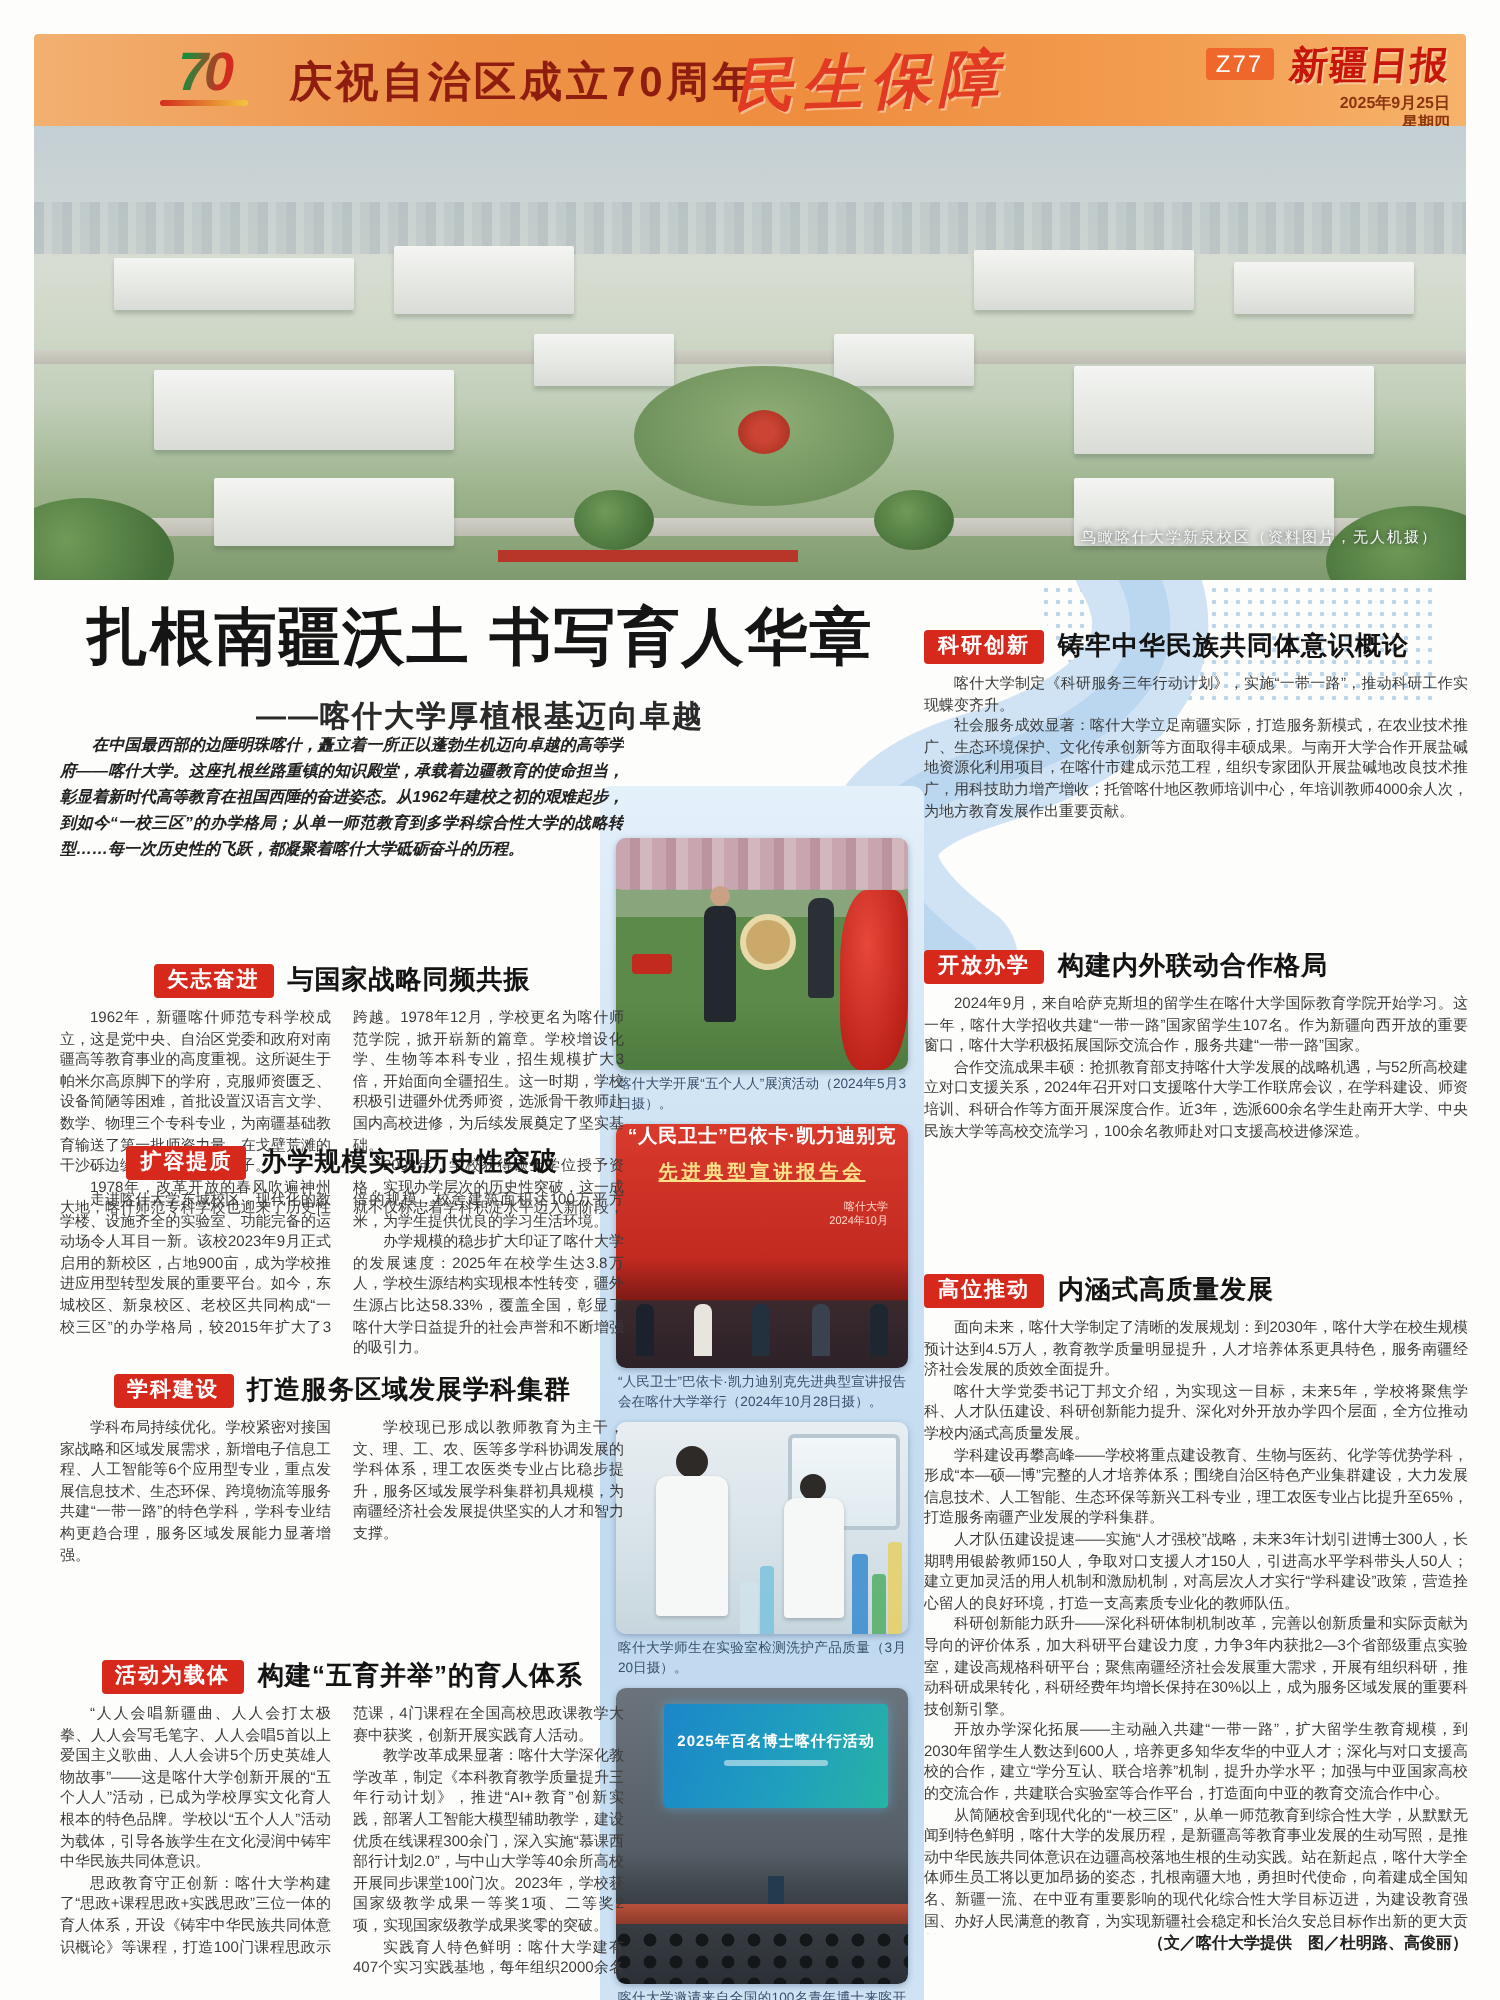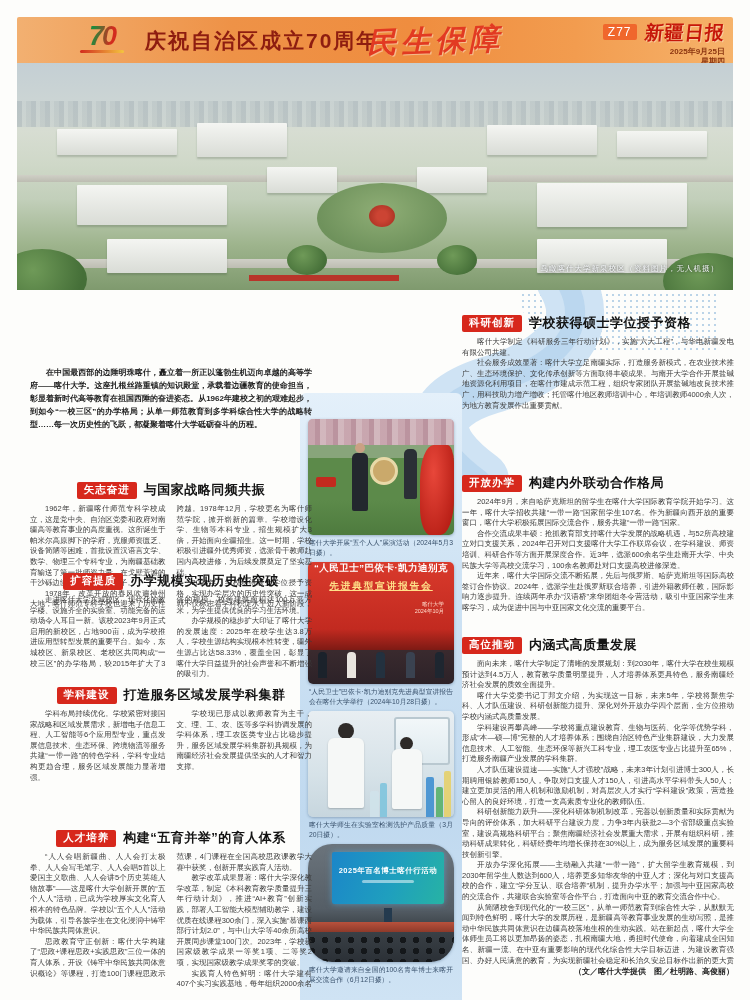--- a/index.html
+++ b/index.html
@@ -38,21 +38,21 @@
   .hero-cap{position:absolute;right:14px;bottom:16px;font-size:7.5px;color:#f4f7f9;letter-spacing:1px;text-shadow:0 0 3px rgba(0,0,0,.8);}
   
   .dots{position:absolute;left:520px;top:292px;width:200px;height:60px;border-radius:0 0 0 90px;
     background-image:radial-gradient(#86b4da 1px,transparent 1.3px);background-size:6px 6px;opacity:.55;z-index:1;}
   .ribbon{position:absolute;left:340px;top:290px;z-index:1;}
   
   .headline{position:absolute;left:25px;top:298px;width:430px;text-align:center;z-index:3;}
   .headline .t{font-size:31px;font-weight:900;color:#151515;letter-spacing:1px;white-space:nowrap;}
   .headline .s{font-size:15px;font-weight:700;color:#2a2a2a;margin-top:9px;letter-spacing:1px;}
   .intro{position:absolute;left:30px;top:366px;width:282px;height:74px;overflow:hidden;z-index:3;
-    font-size:8px;font-weight:bold;color:#222;line-height:13px;text-align:justify;text-indent:2em;}
+    font-size:8px;font-weight:bold;color:#222;line-height:13px;text-align:justify;text-indent:2em;font-style:italic;}
   
   .sec{position:absolute;z-index:3;}
   .sechead{display:flex;align-items:center;gap:7px;margin-bottom:5px;}
   .sechead.center{justify-content:center;}
   .tag{background:#d7281c;color:#fff;font-weight:bold;font-size:10.5px;padding:1.5px 7px;border-radius:2px;letter-spacing:1px;flex:0 0 auto;}
   .stitle{font-weight:900;font-size:13px;color:#141414;letter-spacing:.5px;white-space:nowrap;}
   .cols{column-count:2;column-gap:11px;overflow:hidden;}
   .body-t{font-size:7.5px;line-height:10.6px;color:#3b3b3b;text-align:justify;}
   .body-t p{margin:0;text-indent:2em;}
   .onecol{overflow:hidden;}
@@ -72,21 +72,21 @@
   .ph2 .l2{text-align:center;font-size:9.5px;font-weight:900;color:#ffe089;margin-top:5px;letter-spacing:2px;text-decoration:underline;}
   .ph2 .sub{text-align:right;font-size:5.5px;color:#ffd9c9;margin:8px 10px 0 0;line-height:7px;}
   .people{position:absolute;bottom:6px;width:100%;display:flex;justify-content:space-around;}
   .person{width:9px;height:26px;border-radius:4px 4px 0 0;}
   
   .ph3{height:106px;background:linear-gradient(180deg,#e8eef2 0%,#d6e2e8 60%,#c7d6de 100%);}
   .coat{position:absolute;background:#f6f8f7;border-radius:6px 6px 2px 2px;box-shadow:0 1px 2px rgba(0,0,0,.2);}
   .head{position:absolute;background:#2e2a28;border-radius:50%;}
   .tube{position:absolute;bottom:0;border-radius:2px 2px 0 0;opacity:.9;}
   
-  .ph4{height:118px;background:linear-gradient(180deg,#6b747c 0%,#555e66 55%,#3c4349 70%,#2b3036 100%);border-radius:24px;}
+  .ph4{height:148px;background:linear-gradient(180deg,#6b747c 0%,#555e66 55%,#3c4349 70%,#2b3036 100%);}
   .screen{position:absolute;left:24px;top:8px;width:112px;height:52px;border-radius:2px;
     background:linear-gradient(110deg,#1b86c9 0%,#1f9fbe 55%,#27b3a4 100%);box-shadow:0 0 6px rgba(90,180,230,.6);}
   .screen .st{margin-top:14px;text-align:center;font-size:7.5px;font-weight:bold;color:#fff;letter-spacing:.5px;}
   .screen .sb{margin-top:4px;height:3px;margin-left:30px;margin-right:30px;background:rgba(255,255,255,.5);border-radius:2px;}
   .stage{position:absolute;left:0;bottom:30px;width:100%;height:10px;background:linear-gradient(180deg,#b8513c,#8e3a2a);}
   .aud{position:absolute;bottom:0;width:100%;height:28px;
     background-image:radial-gradient(circle at 4px 6px,#14171a 3px,transparent 3.4px);background-size:13px 11px;}
   .podium{position:absolute;left:76px;bottom:40px;width:8px;height:14px;background:#243a4e;}
 </style>
 </head>
@@ -134,20 +134,24 @@
     <div class="hz tree" style="left:420px;top:182px;width:40px;height:30px;"></div>
     <div class="hero-cap">鸟瞰喀什大学新泉校区（资料图片，无人机摄）</div>
   </div>
 
   <div class="dots"></div>
   <svg class="ribbon" width="330" height="190" viewBox="0 0 330 190">
     <path d="M225,-10 C255,40 215,75 150,95 C85,115 85,150 140,190" fill="none" stroke="#cfe3f4" stroke-width="58" stroke-linecap="round"></path>
     <path d="M225,-10 C255,40 215,75 150,95 C85,115 85,150 140,190" fill="none" stroke="#aecfeb" stroke-width="20" stroke-linecap="round" opacity=".6"></path>
   </svg>
 
+  <div class="headline">
+    <div class="t">扎根南疆沃土  书写育人华章</div>
+    <div class="s">——喀什大学厚植根基迈向卓越</div>
+  </div>
 
   <div class="intro">在中国最西部的边陲明珠喀什，矗立着一所正以蓬勃生机迈向卓越的高等学府——喀什大学。这座扎根丝路重镇的知识殿堂，承载着边疆教育的使命担当，彰显着新时代高等教育在祖国西陲的奋进姿态。从1962年建校之初的艰难起步，到如今“一校三区”的办学格局；从单一师范教育到多学科综合性大学的战略转型……每一次历史性的飞跃，都凝聚着喀什大学砥砺奋斗的历程。</div>
 
   <div class="sec" style="left:30px;top:441px;width:282px;margin-top:40px;">
     <div class="sechead center">
       <span class="tag">矢志奋进</span>
       <span class="stitle">与国家战略同频共振</span>
     </div>
     <div class="cols body-t" style="height:108px;">
       <p>1962年，新疆喀什师范专科学校成立，这是党中央、自治区党委和政府对南疆高等教育事业的高度重视。这所诞生于帕米尔高原脚下的学府，克服师资匮乏、设备简陋等困难，首批设置汉语言文学、数学、物理三个专科专业，为南疆基础教育输送了第一批师资力量，在戈壁荒滩的干沙砾边缘播下了教育的种子。</p>
@@ -175,21 +179,21 @@
       <span class="stitle">打造服务区域发展学科集群</span>
     </div>
     <div class="cols body-t" style="height:120px;">
       <p>学科布局持续优化。学校紧密对接国家战略和区域发展需求，新增电子信息工程、人工智能等6个应用型专业，重点发展信息技术、生态环保、跨境物流等服务共建“一带一路”的特色学科，学科专业结构更趋合理，服务区域发展能力显著增强。</p>
       <p>学校现已形成以教师教育为主干，文、理、工、农、医等多学科协调发展的学科体系，理工农医类专业占比稳步提升，服务区域发展学科集群初具规模，为南疆经济社会发展提供坚实的人才和智力支撑。</p>
     </div>
   </div>
 
   <div class="sec" style="left:30px;top:829px;width:282px;">
     <div class="sechead center">
-      <span class="tag">人才培养</span>
+      <span class="tag">活动为载体</span>
       <span class="stitle">构建“五育并举”的育人体系</span>
     </div>
     <div class="cols body-t" style="height:140px;">
       <p>“人人会唱新疆曲、人人会打太极拳、人人会写毛笔字、人人会唱5首以上爱国主义歌曲、人人会讲5个历史英雄人物故事”——这是喀什大学创新开展的“五个人人”活动，已成为学校厚实文化育人根本的特色品牌。学校以“五个人人”活动为载体，引导各族学生在文化浸润中铸牢中华民族共同体意识。</p>
       <p>思政教育守正创新：喀什大学构建了“思政+课程思政+实践思政”三位一体的育人体系，开设《铸牢中华民族共同体意识概论》等课程，打造100门课程思政示范课，4门课程在全国高校思政课教学大赛中获奖，创新开展实践育人活动。</p>
       <p>教学改革成果显著：喀什大学深化教学改革，制定《本科教育教学质量提升三年行动计划》，推进“AI+教育”创新实践，部署人工智能大模型辅助教学，建设优质在线课程300余门，深入实施“慕课西部行计划2.0”，与中山大学等40余所高校开展同步课堂100门次。2023年，学校获国家级教学成果一等奖1项、二等奖2项，实现国家级教学成果奖零的突破。</p>
       <p>实践育人特色鲜明：喀什大学建有407个实习实践基地，每年组织2000余名学生开展实习实践，毕业生扎根喀什地区比例高，与华电新疆发电有限公司共建“华电英才”订单班，为学生成长成才搭建平台。</p>
     </div>
   </div>
 
@@ -246,37 +250,36 @@
       <div class="stage"></div>
       <div class="aud"></div>
     </div>
     <div class="cap">喀什大学邀请来自全国的100名青年博士来喀开展交流合作（6月12日摄）。</div>
 
   </div>
 
   <div class="sec" style="left:462px;top:314px;width:272px;">
     <div class="sechead">
       <span class="tag">科研创新</span>
-      <span class="stitle">学校获得硕士学位授予资格</span>
+      <span class="stitle">铸牢中华民族共同体意识概论</span>
     </div>
     <div class="onecol body-t" style="height:134px;">
-      <p>喀什大学制定《科研服务三年行动计划》，实施“六大工程”，与华电新疆发电有限公司共建。</p>
+      <p>喀什大学制定《科研服务三年行动计划》，实施“一带一路”，推动科研工作实现蝶变齐升。</p>
       <p>社会服务成效显著：喀什大学立足南疆实际，打造服务新模式，在农业技术推广、生态环境保护、文化传承创新等方面取得丰硕成果。与南开大学合作开展盐碱地资源化利用项目，在喀什市建成示范工程，组织专家团队开展盐碱地改良技术推广，用科技助力增产增收；托管喀什地区教师培训中心，年培训教师4000余人次，为地方教育发展作出重要贡献。</p>
     </div>
   </div>
 
   <div class="sec" style="left:462px;top:474px;width:272px;">
     <div class="sechead">
       <span class="tag">开放办学</span>
       <span class="stitle">构建内外联动合作格局</span>
     </div>
     <div class="onecol body-t" style="height:136px;">
       <p>2024年9月，来自哈萨克斯坦的留学生在喀什大学国际教育学院开始学习。这一年，喀什大学招收共建“一带一路”国家留学生107名。作为新疆向西开放的重要窗口，喀什大学积极拓展国际交流合作，服务共建“一带一路”国家。</p>
       <p>合作交流成果丰硕：抢抓教育部支持喀什大学发展的战略机遇，与52所高校建立对口支援关系，2024年召开对口支援喀什大学工作联席会议，在学科建设、师资培训、科研合作等方面开展深度合作。近3年，选派600余名学生赴南开大学、中央民族大学等高校交流学习，100余名教师赴对口支援高校进修深造。</p>
-      <p>近年来，喀什大学国际交流不断拓展，先后与俄罗斯、哈萨克斯坦等国际高校签订合作协议。2024年，选派学生赴俄罗斯联合培养，引进外籍教师任教，国际影响力逐步提升。连续两年承办“汉语桥”来华团组冬令营活动，吸引中亚国家学生来喀学习，成为促进中国与中亚国家文化交流的重要平台。</p>
     </div>
   </div>
 
   <div class="sec" style="left:462px;top:636px;width:272px;">
     <div class="sechead">
       <span class="tag">高位推动</span>
       <span class="stitle">内涵式高质量发展</span>
     </div>
     <div class="onecol body-t" style="height:308px;">
       <p>面向未来，喀什大学制定了清晰的发展规划：到2030年，喀什大学在校生规模预计达到4.5万人，教育教学质量明显提升，人才培养体系更具特色，服务南疆经济社会发展的质效全面提升。</p>

